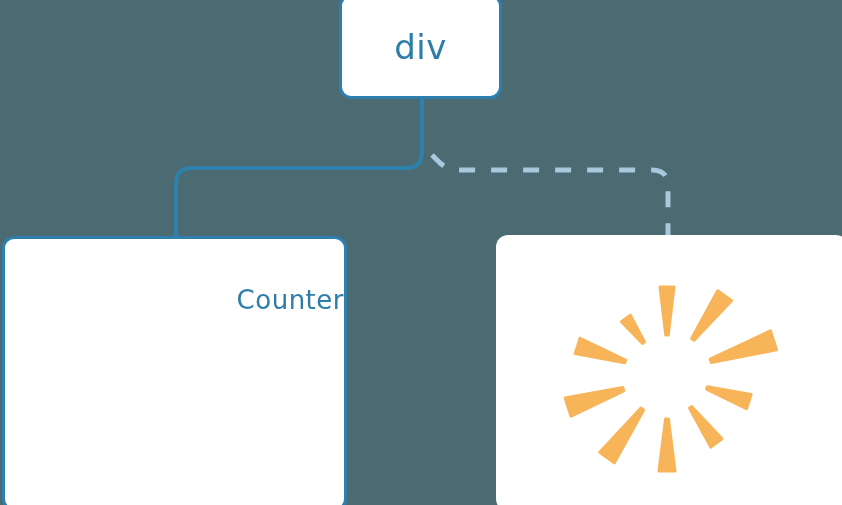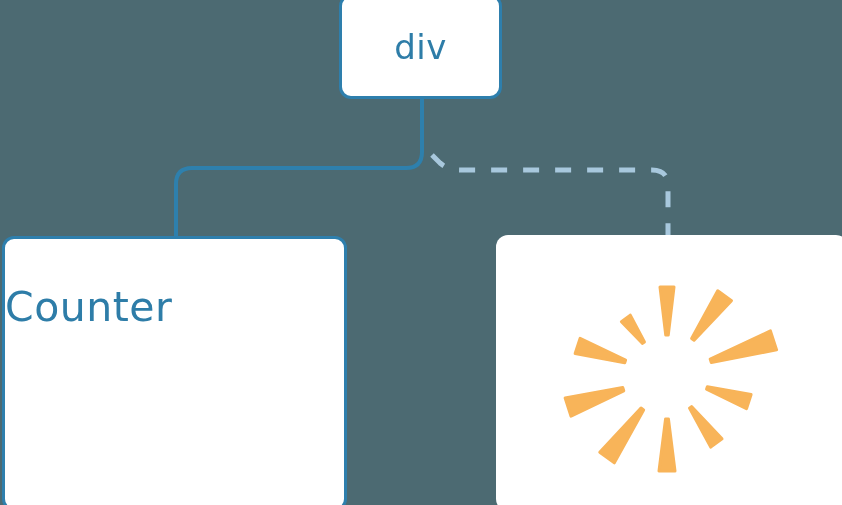--- a/index.html
+++ b/index.html
@@ -58,22 +58,22 @@
     width: 345px;
     height: 275px;
     border: 3px solid #2e7fad;
     border-radius: 12px;
   }
   #node-counter .node-title {
     position: absolute;
     left: 0;
     right: 0;
     top: 48px;
-    text-align: left;
-    font-size: 41px;
+    text-align: right;
+    font-size: 26px;
   }
   #node-sparkle {
     left: 496px;
     top: 235px;
     width: 352px;
     height: 276px;
     border-radius: 12px;
   }
   
   .pill {

